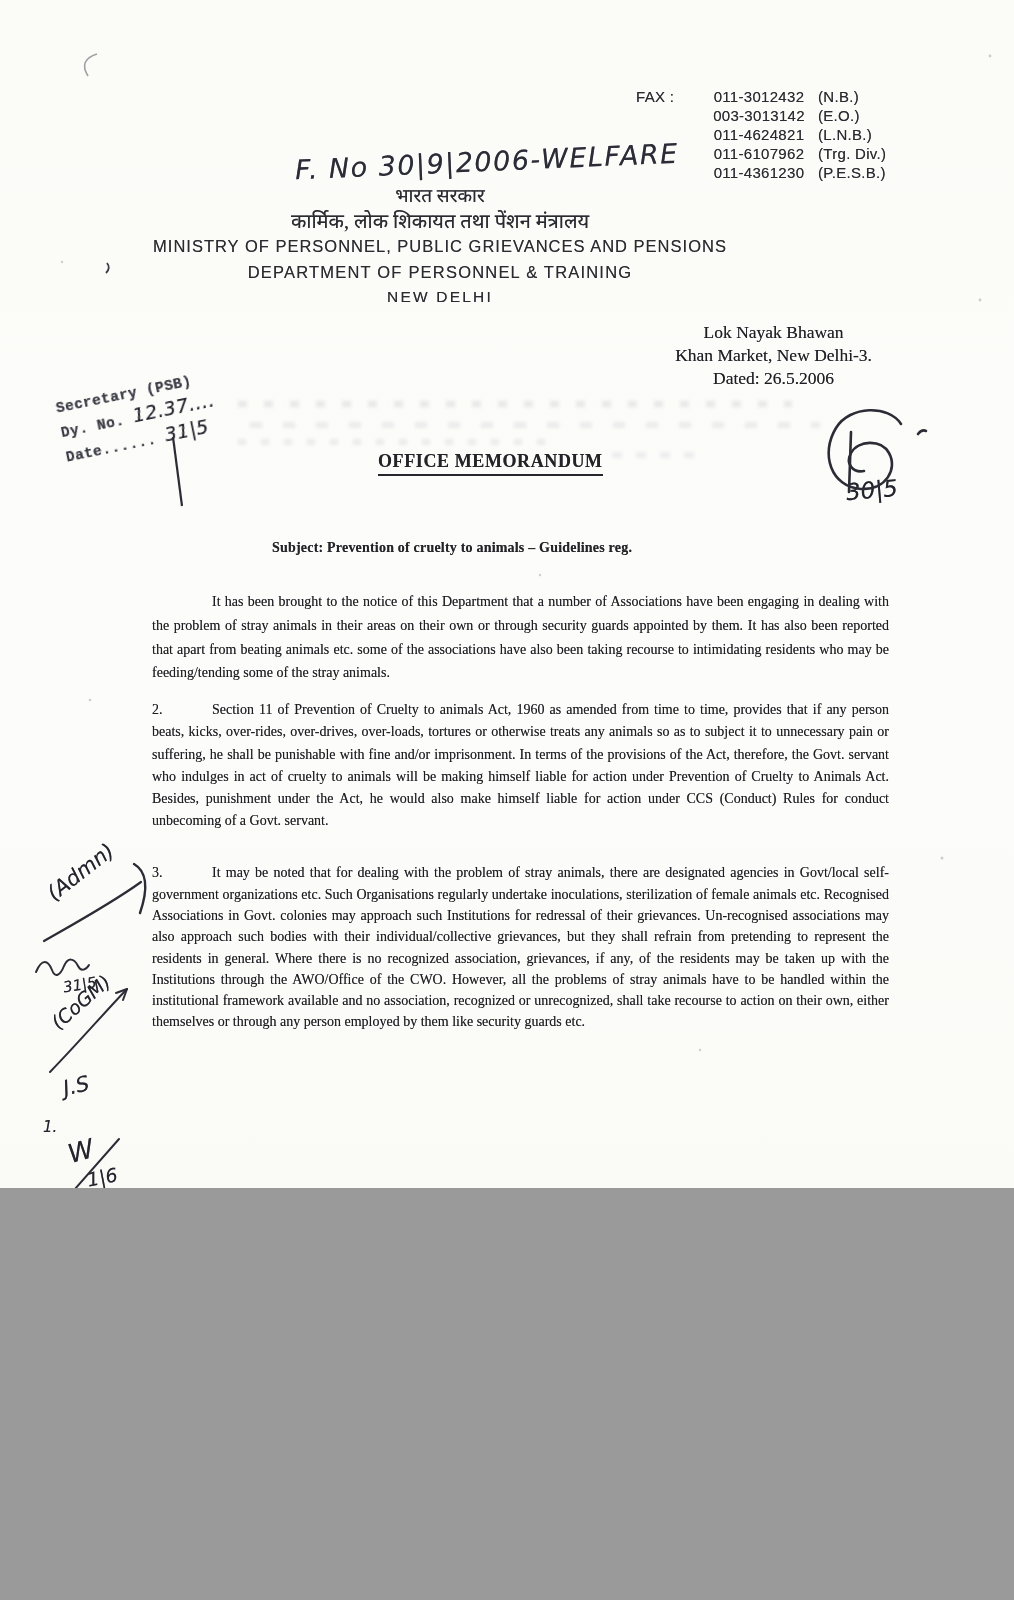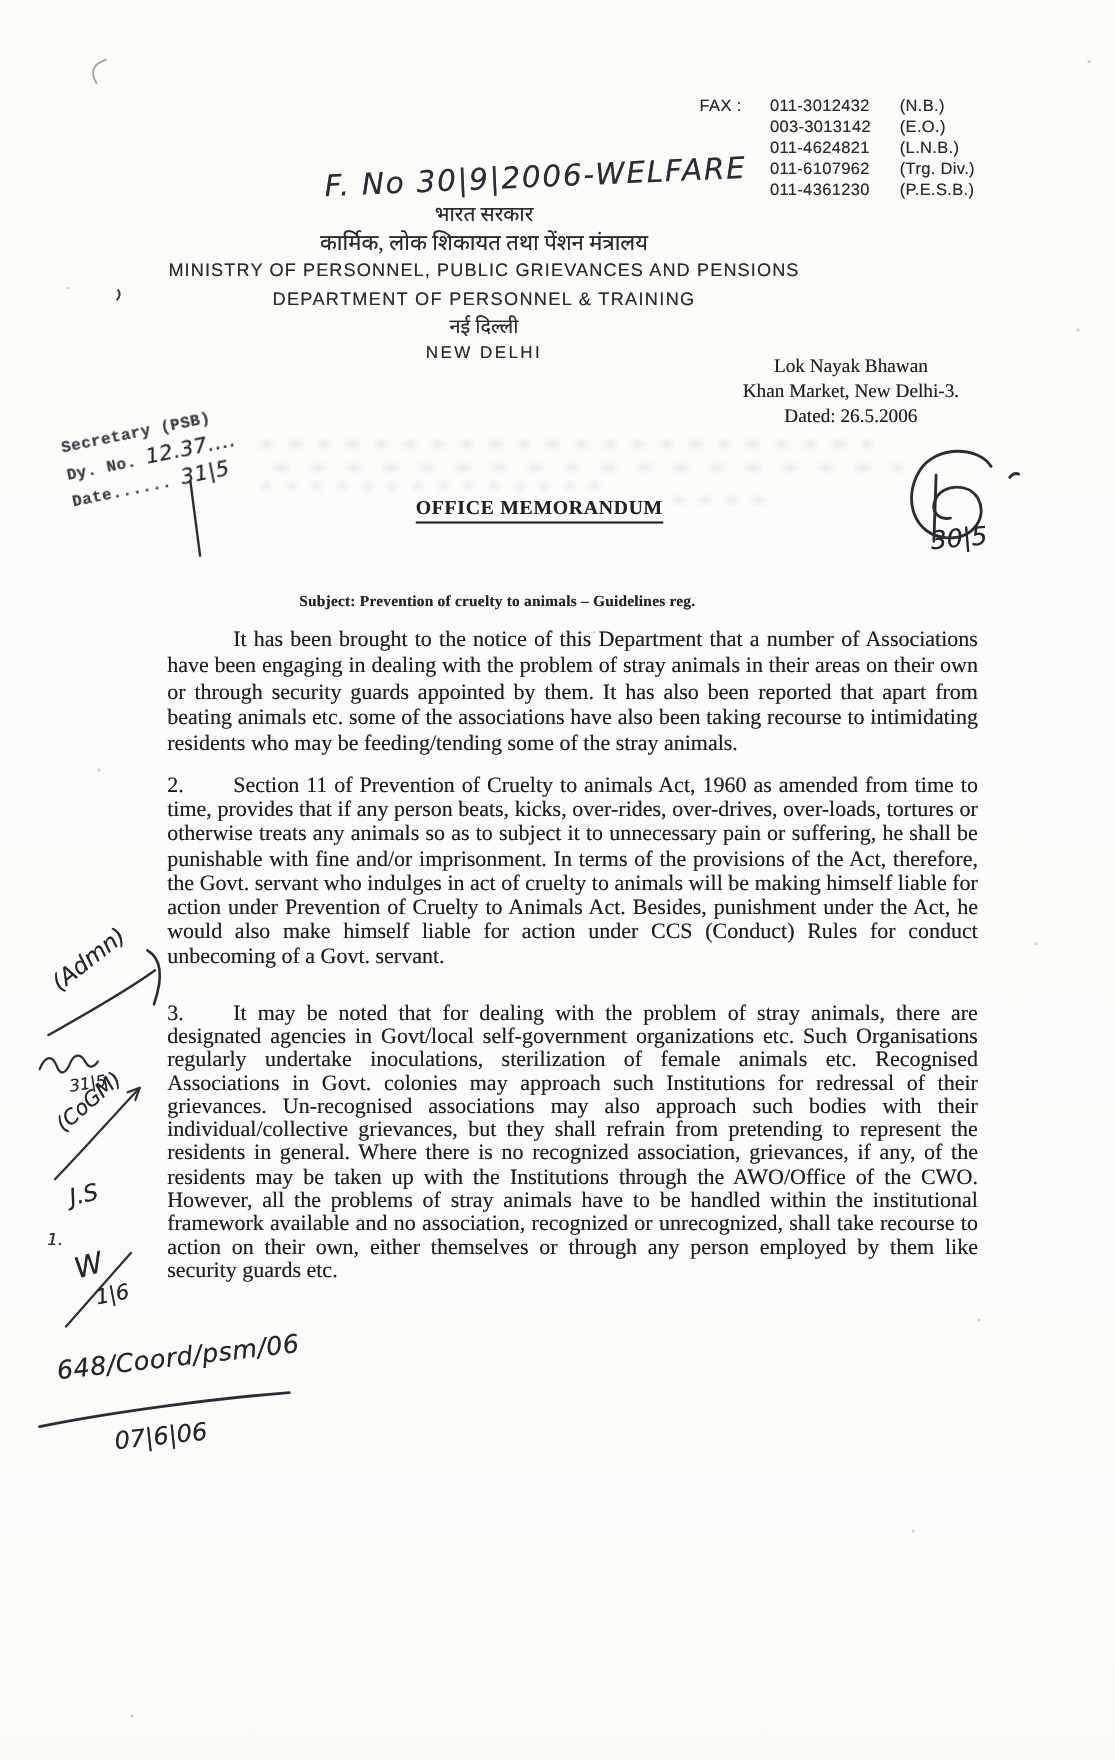--- a/index.html
+++ b/index.html
@@ -1,34 +1,34 @@
 <!DOCTYPE html>
 <html><head>
 <meta charset="utf-8">
 <style>
   html,body{margin:0;padding:0;background:#9a9a9a;}
   .page{
-    position:relative; width:1014px; height:1600px; margin:0 auto;
+    position:relative; width:1014px; height:1188px; margin:0 auto;
     background:linear-gradient(180deg,#fbfbf8 0%, #fcfcfa 60%, #fafaf7 100%);
     overflow:hidden;
     font-family:"Liberation Serif", serif;
     color:#232328;
   }
   .abs{position:absolute;}
   .sans{font-family:"Liberation Sans", sans-serif;}
   .hand{
     font-family:"DejaVu Sans", cursive;
     font-style:italic; color:#24242e; white-space:nowrap;
   }
   .scan{text-shadow:0 0 .5px rgba(20,20,30,.55);}
   
   .fax{left:636px; top:87px; font-size:15px; line-height:19px; color:#2a2a31; letter-spacing:.3px;}
   .fax-row{display:flex; white-space:nowrap;}
   .fax-label{display:inline-block; width:64px;}
-  .fax-num{display:inline-block; width:118px;}
+  .fax-num{display:inline-block; width:118px;text-align:center;}
   
   .fileno{left:295px; top:146px; font-size:27px; letter-spacing:1.5px; transform:rotate(-2.5deg); color:#2c2c38;}
   
   .gov{left:128px; top:184px; width:624px; text-align:center; color:#2a2a31;}
   .gov .hi1{font-size:19px; line-height:24px;}
   .gov .en1{font-size:16.5px; line-height:25px; letter-spacing:1.6px;}
   .gov .hi2{font-size:20px; line-height:26px;}
   .gov .en2{font-size:16.5px; line-height:25px; letter-spacing:1px;}
   .gov .hi3{font-size:20px; line-height:25px;}
   .gov .en3{font-size:16.5px; line-height:26px; letter-spacing:1.2px;}
@@ -41,21 +41,21 @@
          font-family:"Liberation Mono", monospace; font-weight:bold; color:#3a3a45;
          font-size:14.5px; line-height:22px; letter-spacing:.5px; filter:blur(.2px);}
   .stamp .hv{font-size:19px; font-weight:normal;}
   
   .om-title{left:378px; top:451px; font-size:18px; font-weight:bold; letter-spacing:.6px;
             border-bottom:2.4px solid #26262c; padding-bottom:2px; white-space:nowrap;}
   .sig-date{left:846px; top:477px; font-size:23px; transform:rotate(-5deg);}
   
   .subject{left:272px; top:540px; font-size:14px; font-weight:bold; letter-spacing:.2px; white-space:nowrap;}
   
-  .body-text{left:152px; top:570px; width:737px; font-size:20px; text-align:justify; color:#1d1d22;}
+  .body-text{left:152px; top:590px; width:737px; font-size:14px; text-align:justify; color:#1d1d22;}
   .body-text p{margin:0;}
   .p1{line-height:23.8px; text-indent:60px; margin-bottom:14px !important;}
   .p2{line-height:22.2px; margin-bottom:30px !important;}
   .p3{line-height:21.3px;}
   .pnum{display:inline-block; width:60px; text-indent:0;}
   
   .m-admn{left:50px; top:884px; font-size:21px; transform:rotate(-38deg); transform-origin:0 50%;}
   .m-date1{left:63px; top:976px; font-size:15px; transform:rotate(-9deg);}
   .m-cogm{left:54px; top:1014px; font-size:19px; transform:rotate(-41deg); transform-origin:0 50%;}
   .m-js{left:63px; top:1074px; font-size:21px; transform:rotate(-13deg);}
@@ -100,21 +100,20 @@
     </div>
   </div>
 
   <div class="abs fileno hand">F. No 30|9|2006-WELFARE</div>
 
   <div class="abs gov">
     <div class="hi1">भारत सरकार</div>
     <div class="hi2">कार्मिक, लोक शिकायत तथा पेंशन मंत्रालय</div>
     <div class="en2 sans">MINISTRY OF PERSONNEL, PUBLIC GRIEVANCES AND PENSIONS</div>
     <div class="en3 sans">DEPARTMENT OF PERSONNEL &amp; TRAINING</div>
-    <div class="hic">नई दिल्ली</div>
     <div class="enc sans">NEW DELHI</div>
   </div>
 
   <div class="abs addr">
     <div>Lok Nayak Bhawan</div>
     <div>Khan Market, New Delhi-3.</div>
     <div>Dated: 26.5.2006</div>
   </div>
 
   <div class="abs stamp">

